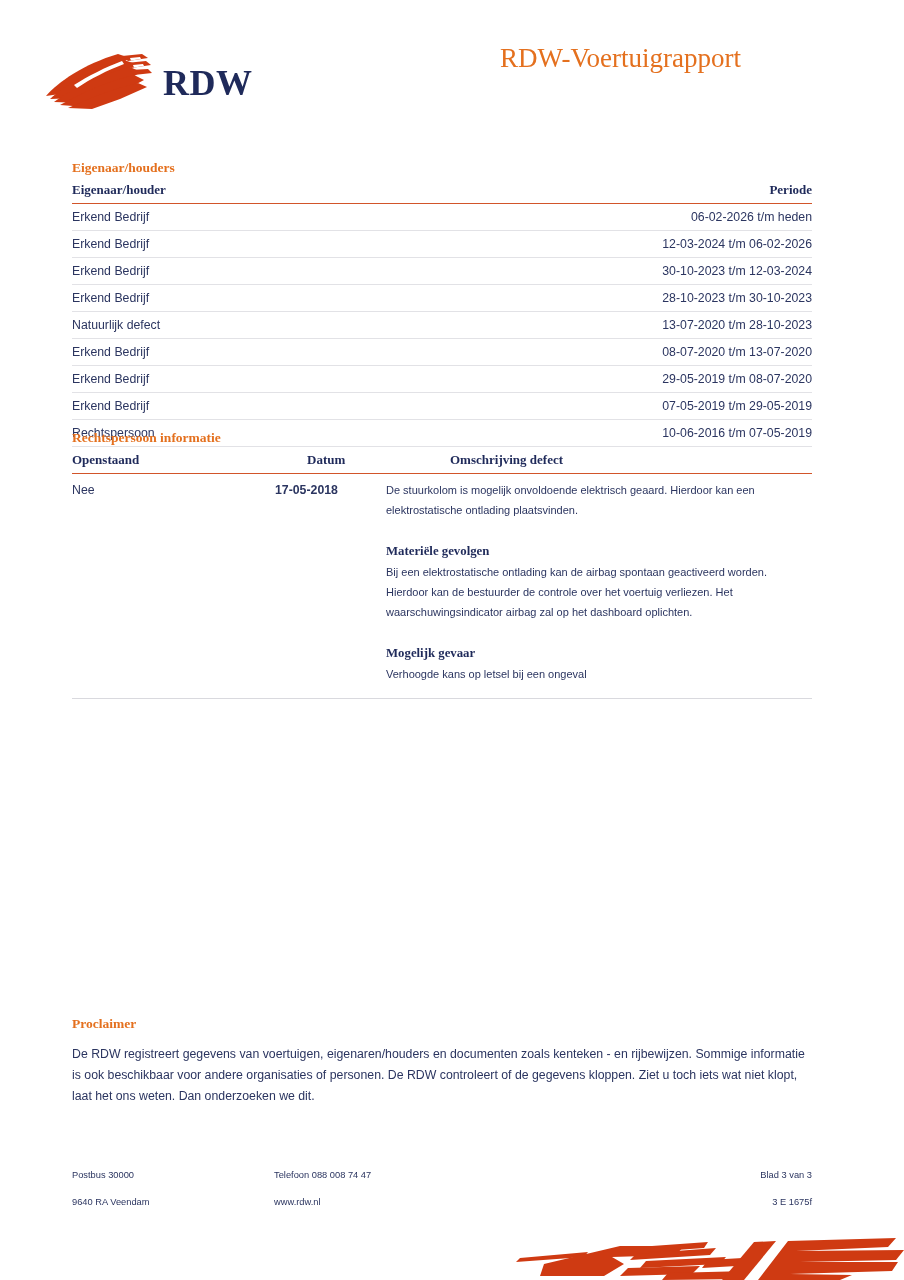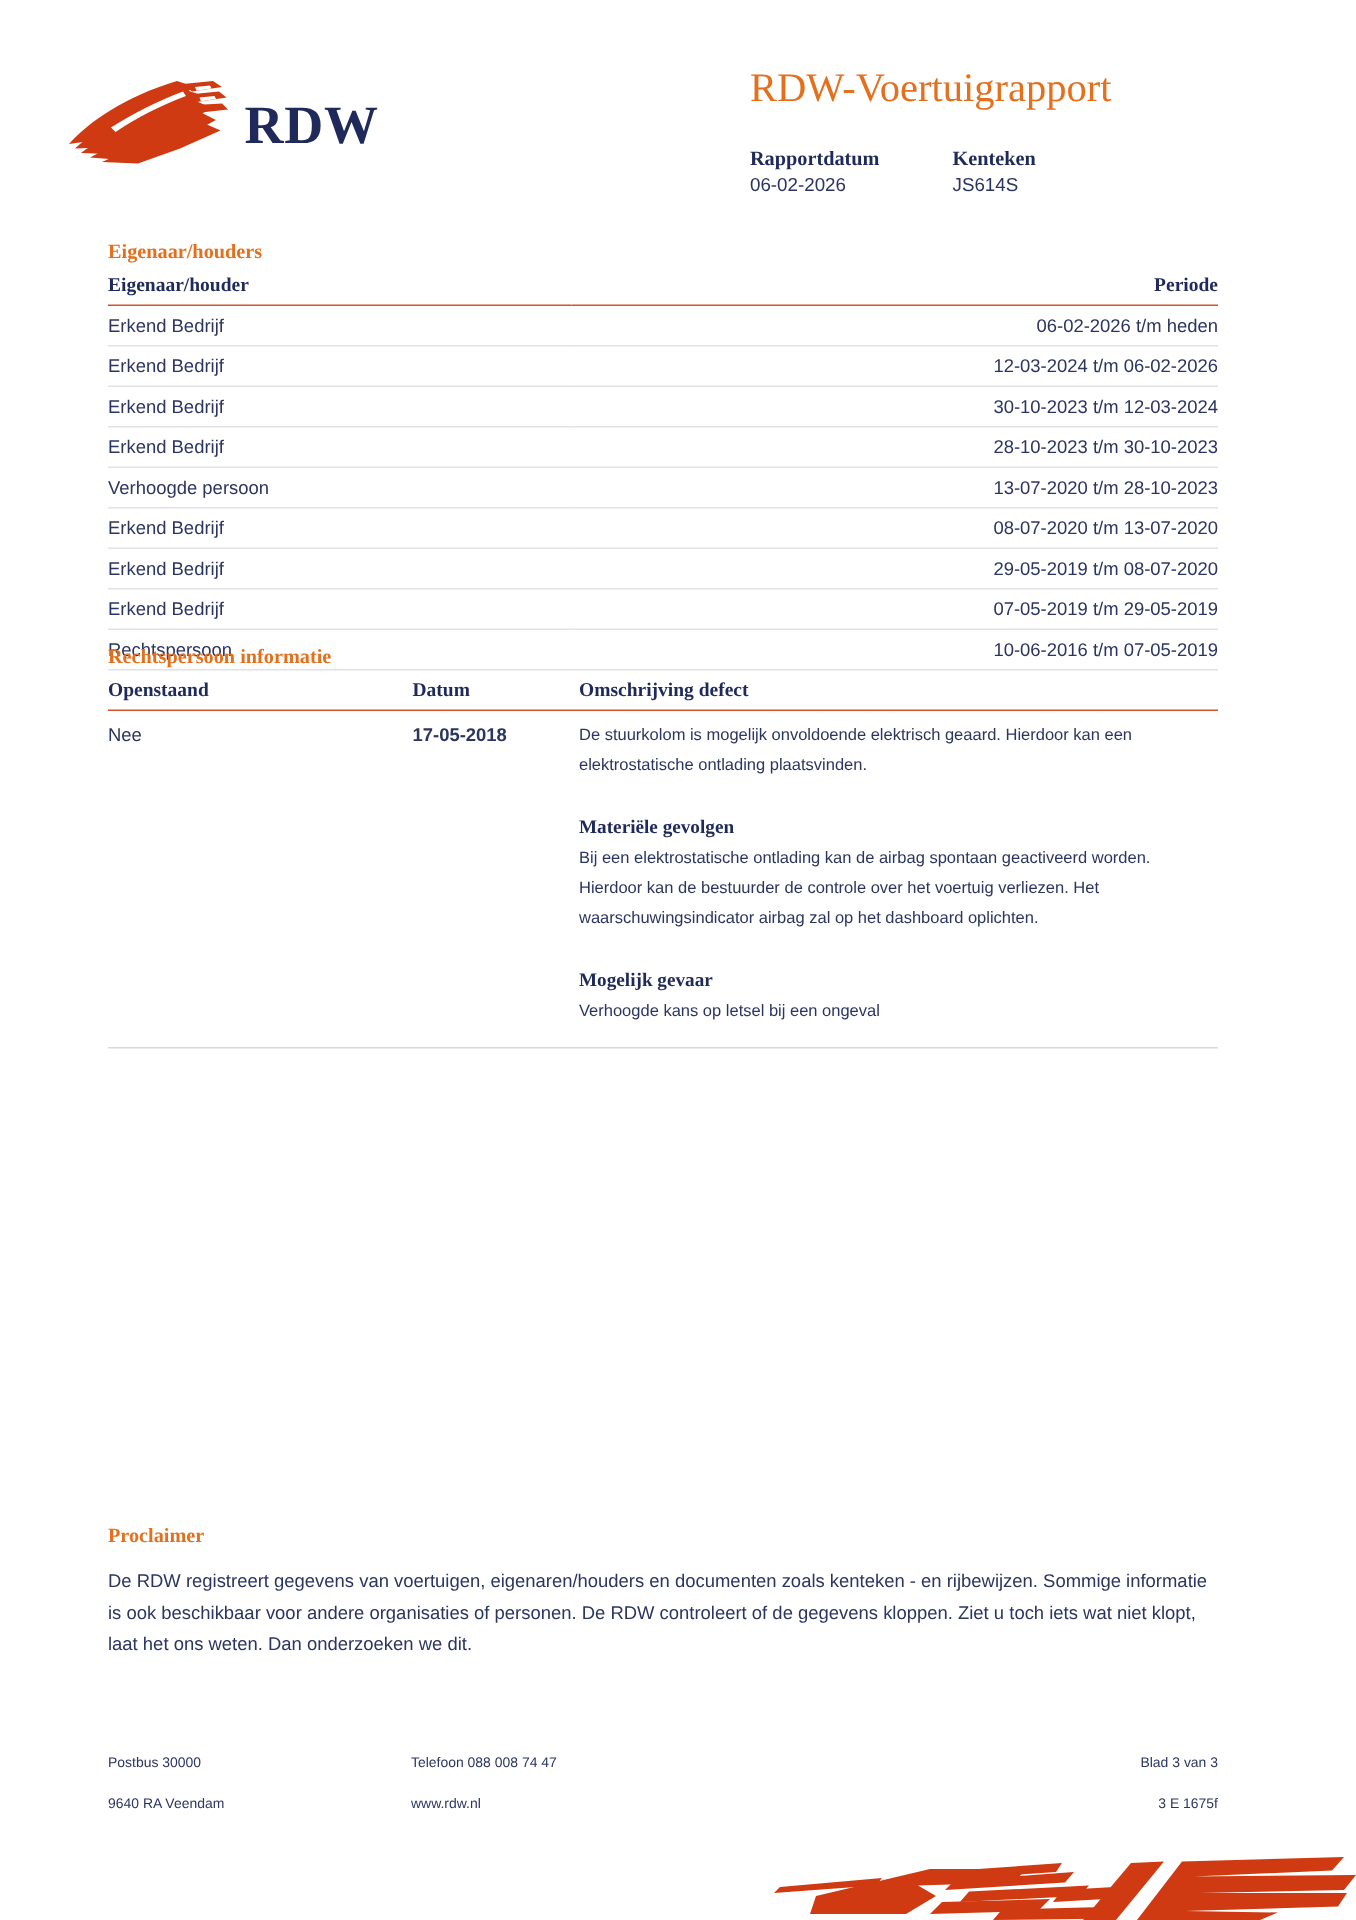--- a/index.html
+++ b/index.html
@@ -62,21 +62,21 @@
   }
   .tbl-head th.right { text-align: right; }
   .tbl-body td {
     font-size: 12.3px; color: #2b3560; padding: 5px 0 5px 0;
     border-bottom: 1px solid #e2e2e6; vertical-align: top;
     line-height: 16px;
   }
   .tbl-body td.right { text-align: right; }
 
   
-  .recall-head { display: flex; border-bottom: 1.6px solid #d2552a; padding-bottom: 5px; }
+  .recall-head { display: flex; border-bottom: 1.6px solid #d2552a; padding-bottom: 5px; gap: 32px; }
   .recall-head div {
     font-family: "Liberation Serif", serif;
     font-size: 13px; font-weight: 700; color: #1f2a5a; line-height: 16px;
   }
   .col-open { width: 203px; flex: 0 0 203px; }
   .col-date { width: 111px; flex: 0 0 111px; font-weight: bold; }
   .col-desc { flex: 1 1 auto; }
 
   .recall-body { display: flex; padding-top: 6px; }
   .recall-body .cell {
@@ -130,29 +130,20 @@
           <path d="M86 6 L 96 5 L 97 7 L 87 8.5 Z"></path>
           <path d="M89 13 L 99 12 L 100 14 L 90 15.5 Z"></path>
         </g>
       </svg>
     </div>
 
     <div class="logo-word">RDW</div>
 
     <div class="doc-title">RDW-Voertuigrapport</div>
 
-    <div class="meta">
-      <div class="meta-col first">
-        <div class="meta-label">Rapportdatum</div>
-        <div class="meta-value">06-02-2026</div>
-      </div><div class="meta-col">
-        <div class="meta-label">Kenteken</div>
-        <div class="meta-value">JS614S</div>
-      </div>
-    </div>
   </div>
 
   <div class="section" style="top:160px;">
     <div class="section-title">Eigenaar/houders</div>
     <table>
       <thead class="tbl-head">
         <tr>
           <th>Eigenaar/houder</th>
           <th class="right">Periode</th>
         </tr>
@@ -168,21 +159,21 @@
           </tr>
           <tr>
             <td>Erkend Bedrijf</td>
             <td class="right">30-10-2023 t/m 12-03-2024</td>
           </tr>
           <tr>
             <td>Erkend Bedrijf</td>
             <td class="right">28-10-2023 t/m 30-10-2023</td>
           </tr>
           <tr>
-            <td>Verhoogde persoon</td>
+            <td>Natuurlijk defect</td>
             <td class="right">13-07-2020 t/m 28-10-2023</td>
           </tr>
           <tr>
             <td>Erkend Bedrijf</td>
             <td class="right">08-07-2020 t/m 13-07-2020</td>
           </tr>
           <tr>
             <td>Erkend Bedrijf</td>
             <td class="right">29-05-2019 t/m 08-07-2020</td>
           </tr>

